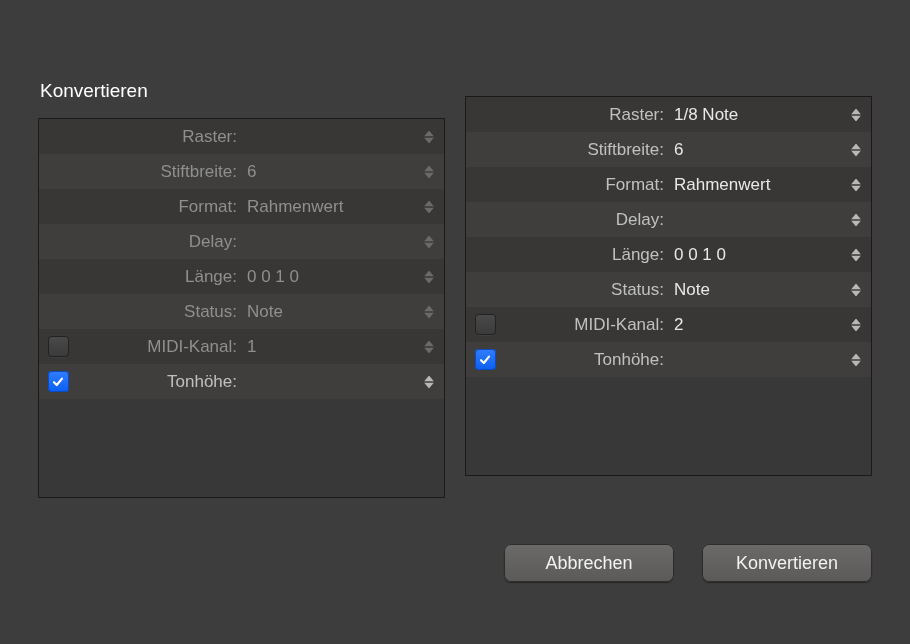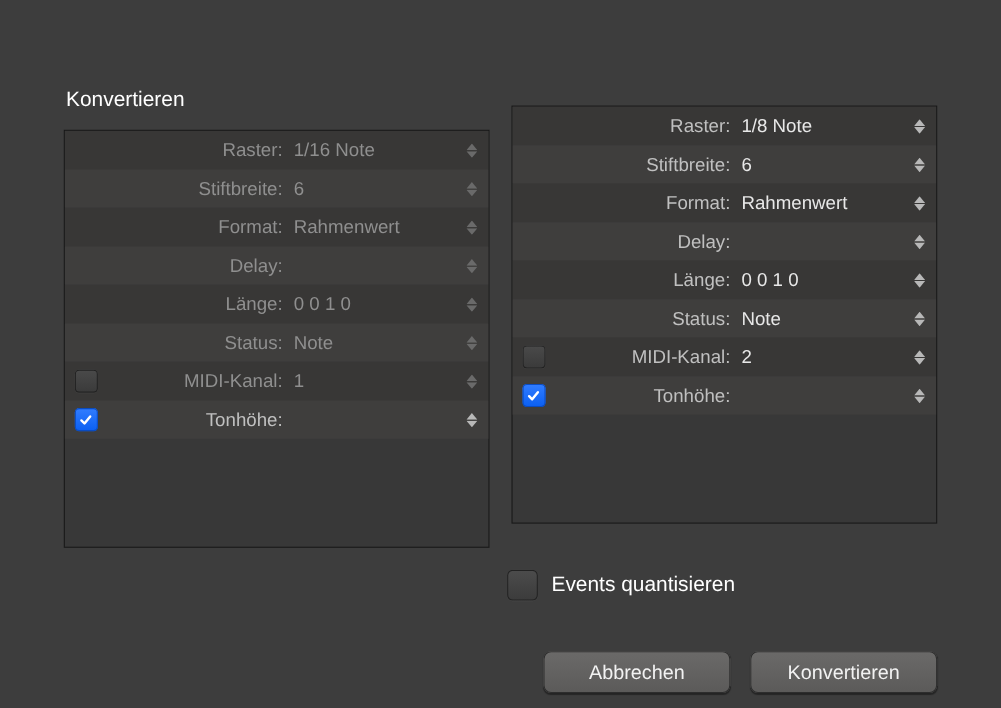--- a/index.html
+++ b/index.html
@@ -106,49 +106,48 @@
     .quant-cb {
       width: 28px;
       height: 28px;
       border-radius: 5px;
       background: linear-gradient(#4c4c4c,#3b3b3b);
       box-shadow: inset 0 0 0 1px #222, 0 0.5px 0 rgba(255,255,255,0.08);
     }
     .btn-row {
       display: flex;
       justify-content: flex-end;
-      gap: 18px;
+      gap: 28px;
       margin-top: 46px;
     }
     .btn {
       min-width: 170px;
       height: 38px;
       border-radius: 7px;
       border: none;
       font-size: 18px;
       color: #f2f2f2;
       background: linear-gradient(#6b6a69,#5b5a59);
       box-shadow: inset 0 0 0 1px #2d2d2d, 0 1px 1px rgba(0,0,0,0.4);
       cursor: pointer;
     }
     body { padding: 0; display:flex; align-items:center; justify-content:center; }
-    .wrap { width: 910px; height: 552px; padding: 34px 58px; }
+    .wrap { width: 910px; height: 552px; padding: 34px 38px; }
   </style>
 </head>
 <body>
 
 <div class="wrap">
   <div class="columns">
     <div class="panel">
       <div class="panel-title">Konvertieren</div>
       <div class="param-box" id="left-box">
           <div class="row inactive">
             <div class="check-col"></div>
             <div class="label-col">Raster:</div>
-            <div class="value-col">1/16 Note</div>
             <div class="arrows dim">
               <svg width="10" height="6">
                 <path d="M5 0 L10 6 L0 6 Z"></path>
               </svg>
               <svg width="10" height="6">
                 <path d="M0 0 L10 0 L5 6 Z"></path>
               </svg>
             </div>
           </div>
           <div class="row inactive">
@@ -361,22 +360,18 @@
               </svg>
               <svg width="10" height="6">
                 <path d="M0 0 L10 0 L5 6 Z"></path>
               </svg>
             </div>
           </div>
         </div>
     </div>
   </div>
 
-  <div class="quantize-row">
-    <div class="quant-cb"></div>
-    <span>Events quantisieren</span>
-  </div>
 
   <div class="btn-row">
     <button class="btn">Abbrechen</button>
     <button class="btn">Konvertieren</button>
   </div>
 </div>
 
 </body></html>

